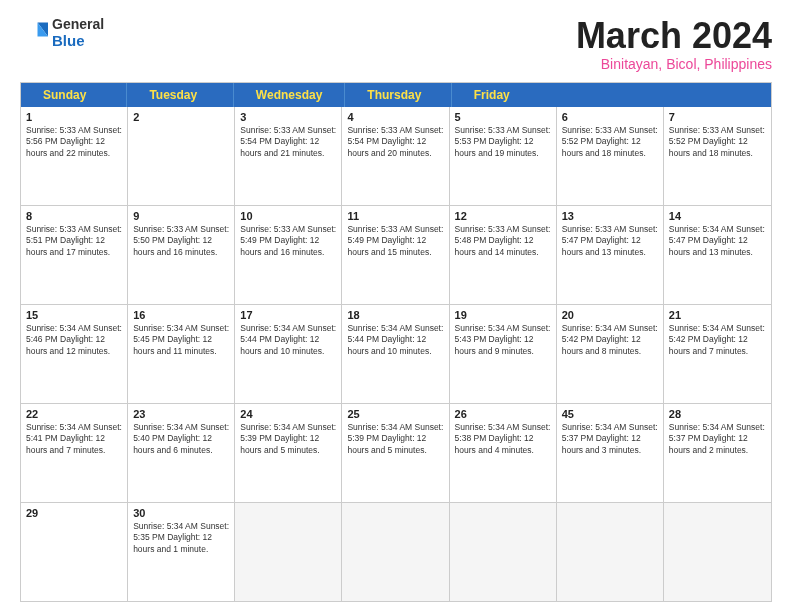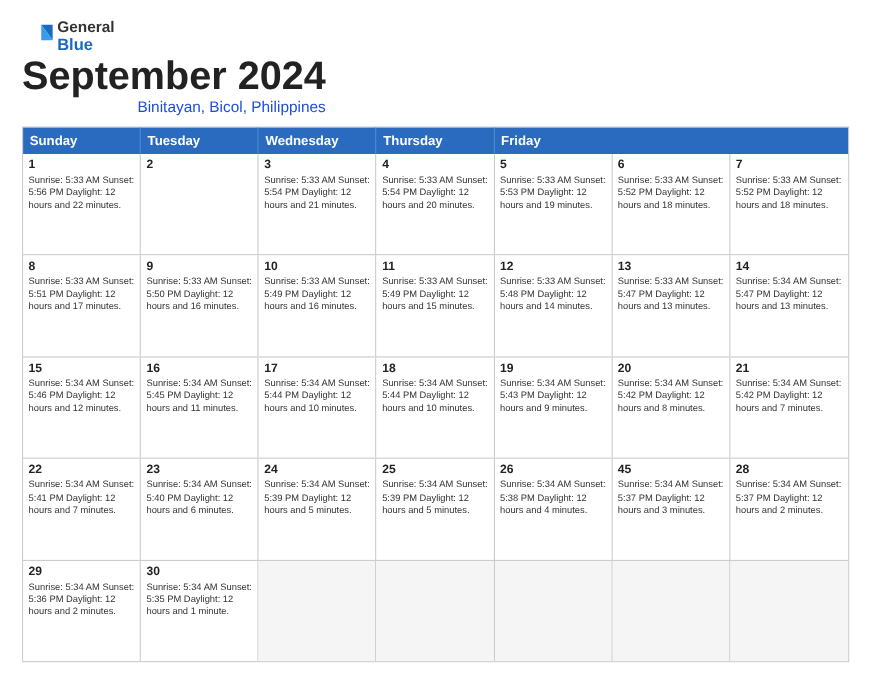--- a/index.html
+++ b/index.html
@@ -15,21 +15,20 @@
       height: 612px;
       padding: 16px 20px 10px 20px;
       display: flex;
       flex-direction: column;
     }
     .header {
       display: flex;
       justify-content: space-between;
       align-items: flex-start;
       margin-bottom: 10px;
-      flex-direction: column;
     }
     .logo {
       display: flex;
       align-items: center;
       gap: 4px;
     }
     .logo-icon {
       width: 28px;
       height: 28px;
     }
@@ -37,38 +36,38 @@
       text-align: right;
     }
     .month-title {
       font-size: 36px;
       font-weight: bold;
       color: #222;
       line-height: 1.1;
     }
     .subtitle {
       font-size: 14px;
-      color: #1d4ed8;
+      color: #ec4899;
     }
     .calendar {
       flex: 1;
       display: flex;
       flex-direction: column;
       border: 1px solid #ccc;
     }
     .cal-header {
       display: grid;
       grid-template-columns: repeat(7, 1fr);
       background: #2a6bbf;
     }
     .cal-header-cell {
-      color: #ffffff;
+      color: #fde047;
       font-size: 12px;
       font-weight: bold;
-      padding: 5px 6px;
+      padding: 5px 22px;
       text-align: left;
       border-right: 1px solid #4a8bcf;
     }
     .cal-header-cell:last-child { border-right: none; }
     .cal-body {
       flex: 1;
       display: flex;
       flex-direction: column;
     }
     .cal-row {
@@ -113,21 +112,21 @@
       <svg class="logo-icon" viewBox="0 0 32 32">
         <polygon points="20,4 32,4 32,20" fill="#1a6bbf"></polygon>
         <polygon points="20,4 32,20 20,20" fill="#3a9bef"></polygon>
       </svg>
       <div>
         <div style="font-size:14px;font-weight:bold;color:#333;">General</div>
         <div style="font-size:15px;font-weight:bold;color:#1a6bbf;">Blue</div>
       </div>
     </div>
     <div class="title-section">
-      <div class="month-title">September 2024</div>
+      <div class="month-title">March 2024</div>
       <div class="subtitle">Binitayan, Bicol, Philippines</div>
     </div>
   </div>
 
   <div class="calendar">
     <div class="cal-header">
       <div class="cal-header-cell">Sunday</div>
       <div class="cal-header-cell">Tuesday</div>
       <div class="cal-header-cell">Wednesday</div>
       <div class="cal-header-cell">Thursday</div>
@@ -330,24 +329,20 @@
             <span class="day-num">28</span>
             <div class="cell-content">Sunrise: 5:34 AM
 Sunset: 5:37 PM
 Daylight: 12 hours
 and 2 minutes.</div>
           </div>
         </div>
         <div class="cal-row">
           <div class="cal-cell">
             <span class="day-num">29</span>
-            <div class="cell-content">Sunrise: 5:34 AM
-Sunset: 5:36 PM
-Daylight: 12 hours
-and 2 minutes.</div>
           </div>
           <div class="cal-cell">
             <span class="day-num">30</span>
             <div class="cell-content">Sunrise: 5:34 AM
 Sunset: 5:35 PM
 Daylight: 12 hours
 and 1 minute.</div>
           </div>
           <div class="cal-cell empty"></div>
           <div class="cal-cell empty"></div>

